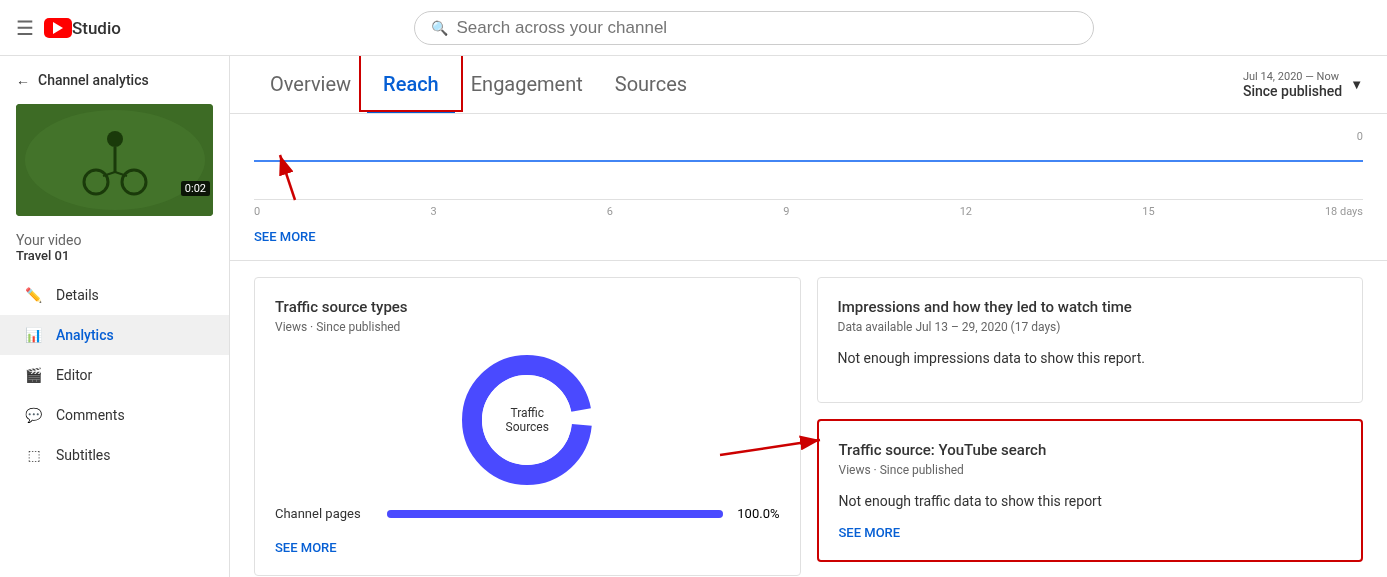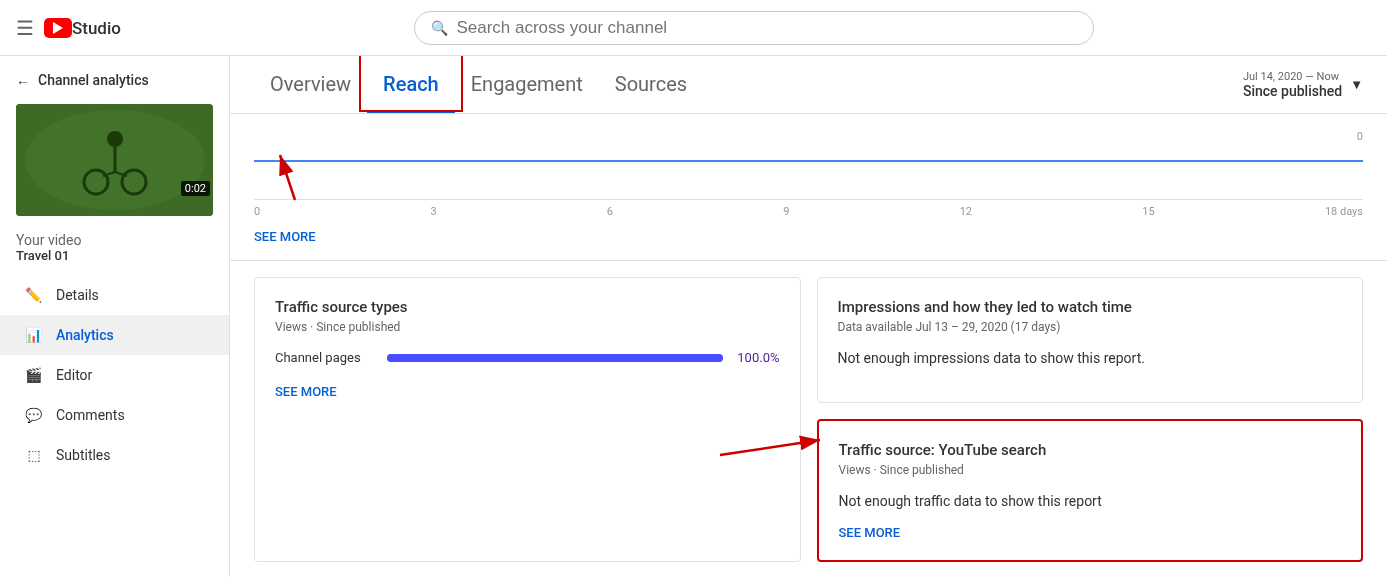--- a/index.html
+++ b/index.html
@@ -123,21 +123,21 @@
     .donut-container { display: flex; justify-content: center; margin: 16px 0; }
 
     
     .progress-row {
       display: flex; align-items: center; gap: 12px;
       margin-bottom: 19px;
     }
     .progress-label { font-size: 13px; color: #333; min-width: 100px; }
     .progress-bar-bg { flex: 1; height: 8px; background: #e0e0e0; border-radius: 4px; }
     .progress-bar-fill { height: 100%; background: #4a4aff; border-radius: 4px; }
-    .progress-pct { font-size: 13px; color: #4c1d95; min-width: 45px; text-align: right; }
+    .progress-pct { font-size: 13px; color: #000000; min-width: 45px; text-align: right; }
 
     
     .card-highlighted { border: 2px solid #cc0000; }
 
     
     .page-wrapper { position: relative; width: 1387px; height: 577px; overflow: hidden; }
     .overlay-svg {
       position: absolute; top: 0; left: 0;
       width: 100%; height: 100%;
       pointer-events: none; z-index: 100;
@@ -263,20 +263,30 @@
           <a class="see-more-link">SEE MORE</a>
         </div>
       </div>
 
       <div class="cards-grid">
 
         <div class="card">
           <div class="card-title">Traffic source types</div>
           <div class="card-subtitle">Views · Since published</div>
 
+          <div class="donut-container">
+            <div style="position:relative;width:140px;height:140px;">
+              <svg width="140" height="140" viewBox="0 0 140 140">
+                <circle cx="70" cy="70" r="55" fill="none" stroke="#4a4aff" stroke-width="20" stroke-dasharray="330 15" stroke-dashoffset="-5"></circle>
+              </svg>
+              <div style="position:absolute;top:50%;left:50%;transform:translate(-50%,-50%);width:90px;height:90px;border-radius:50%;background:#fff;display:flex;align-items:center;justify-content:center;font-size:12px;text-align:center;">
+                <span>Traffic<br>Sources</span>
+              </div>
+            </div>
+          </div>
 
           <div class="progress-row">
             <span class="progress-label">Channel pages</span>
             <div class="progress-bar-bg">
               <div class="progress-bar-fill" style="width:100%;"></div>
             </div>
             <span class="progress-pct">100.0%</span>
           </div>
 
           <a class="see-more-link" style="display:block;margin-top:12px;">SEE MORE</a>

